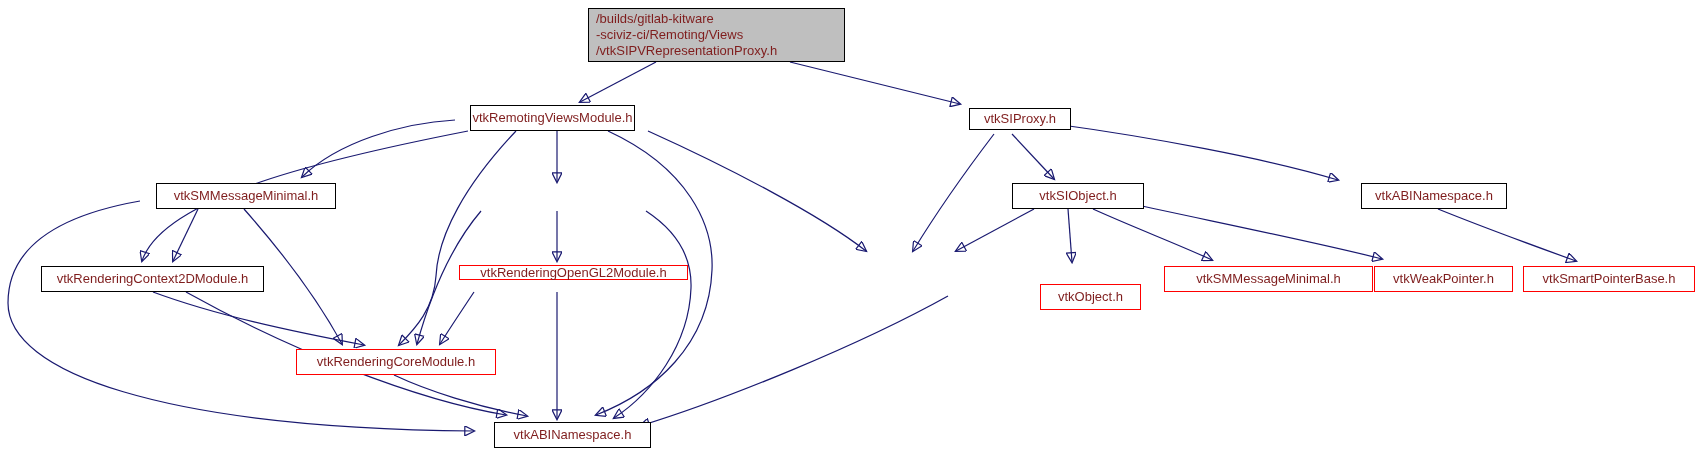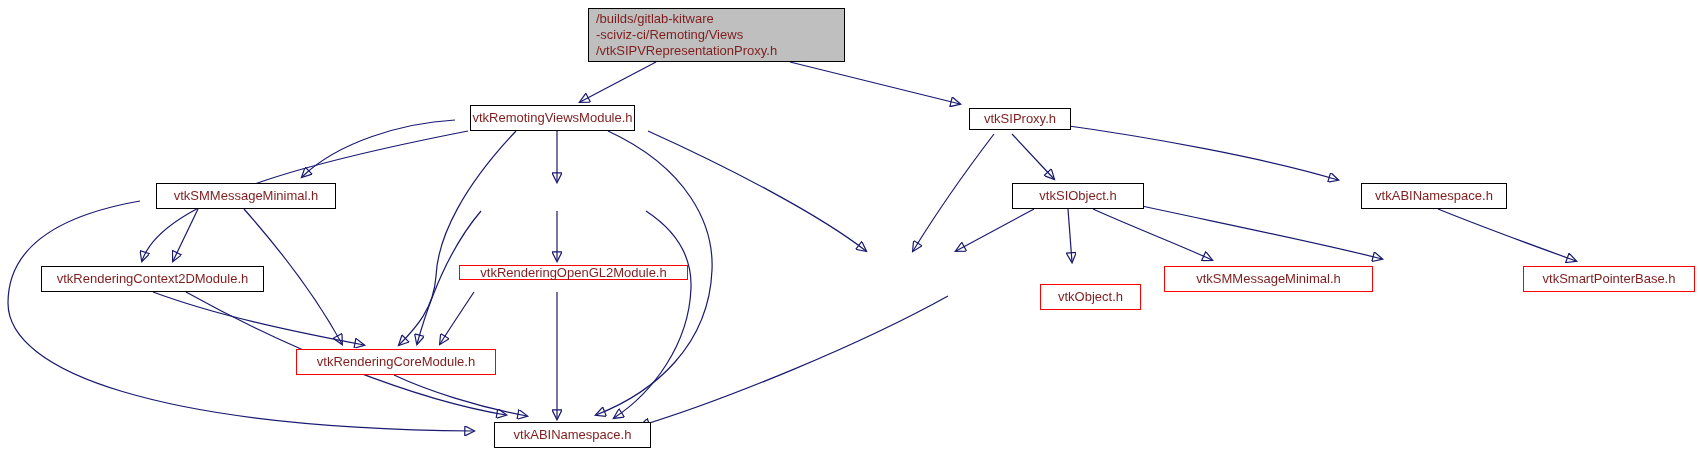--- a/index.html
+++ b/index.html
@@ -95,20 +95,21 @@
 
   <div class="node" style="left:25px;top:266px;width:223px;height:26px">vtkRenderingContext2DModule.h</div>
 
   <div class="node red" style="left:443px;top:265px;width:229px;height:15px">vtkRenderingOpenGL2Module.h</div>
 
 
   <div class="node red" style="left:1024px;top:284px;width:101px;height:26px">vtkObject.h</div>
 
   <div class="node red" style="left:1148px;top:266px;width:209px;height:26px">vtkSMMessageMinimal.h</div>
 
+  <div class="node red" style="left:1358px;top:266px;width:139px;height:26px">vtkWeakPointer.h</div>
 
   <div class="node red" style="left:1507px;top:266px;width:172px;height:26px">vtkSmartPointerBase.h</div>
 
   <div class="node red" style="left:280px;top:349px;width:200px;height:26px">vtkRenderingCoreModule.h</div>
 
   <div class="node" style="left:478px;top:422px;width:157px;height:26px">vtkABINamespace.h</div>
 
 </div>
 
 </body></html>

